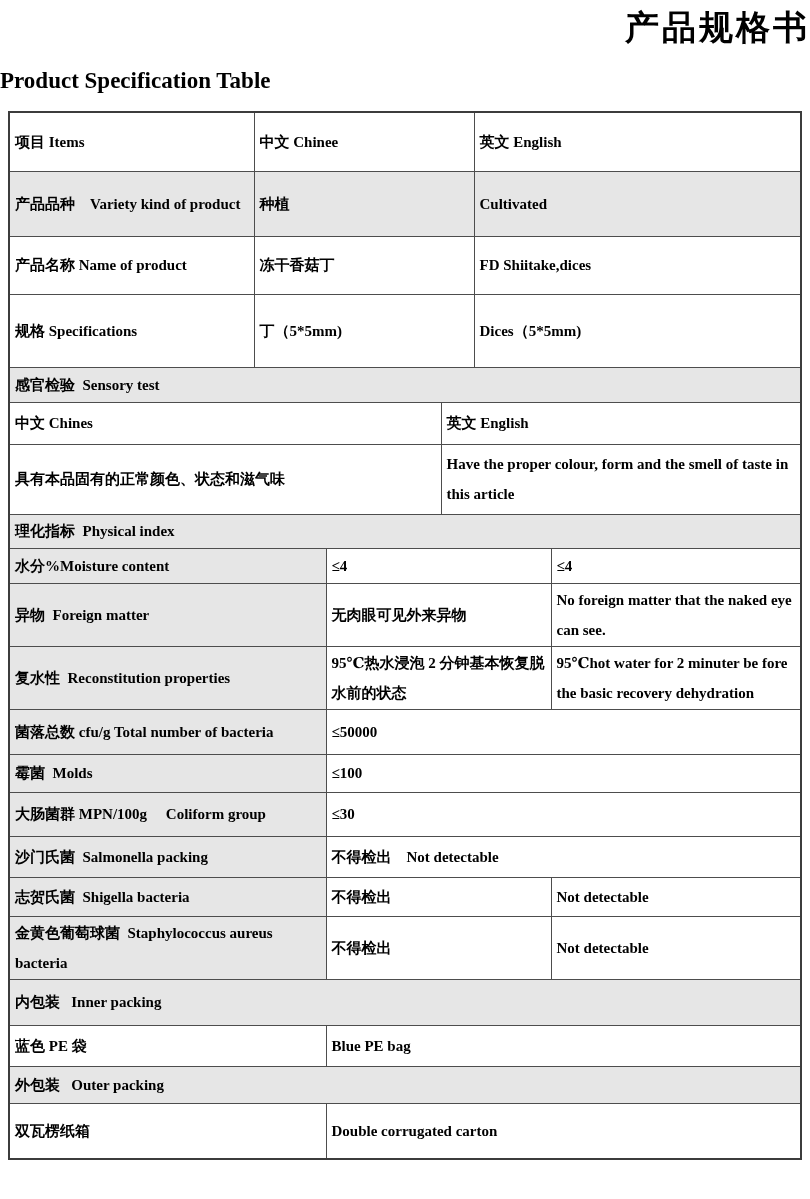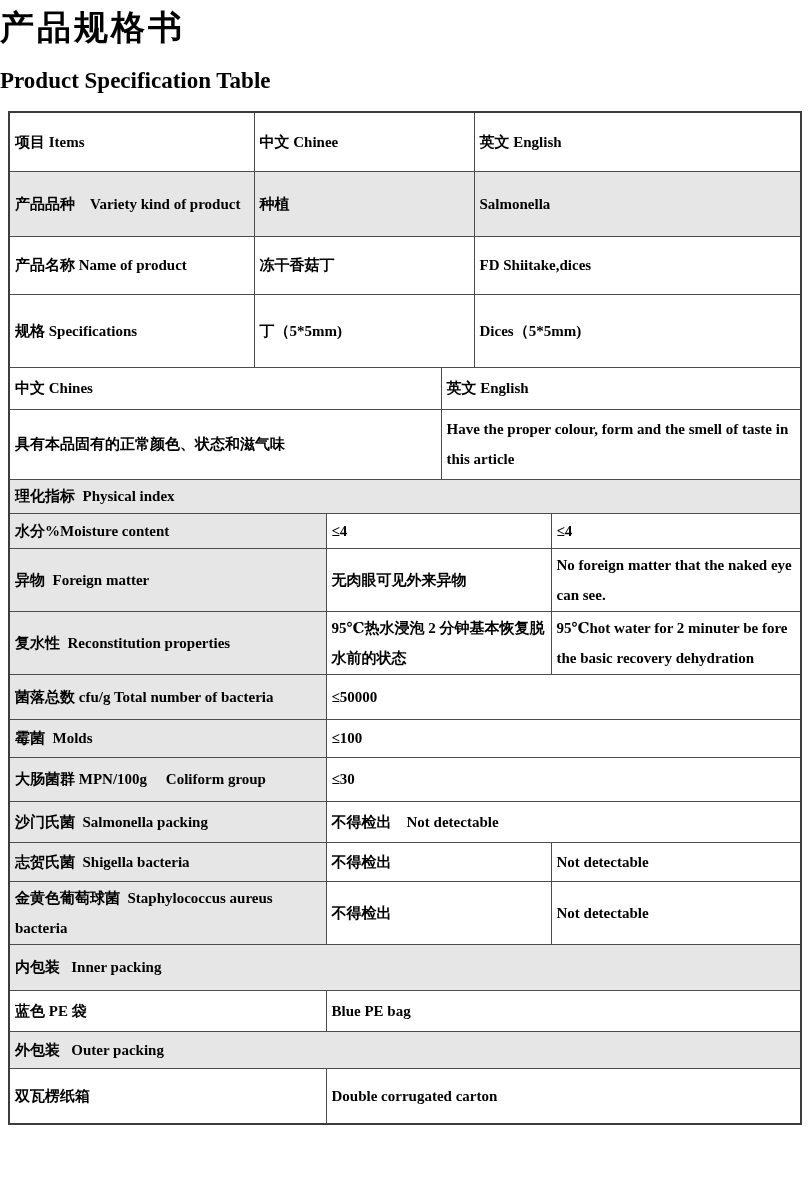--- a/index.html
+++ b/index.html
@@ -9,21 +9,21 @@
     --background:#ffffff;
   }
   html,body{margin:0;padding:0;}
   body{
     width:810px;height:1199px;
     background:var(--background);
     color:var(--text);
     font-family:"Liberation Serif","DejaVu Serif",serif;
   }
   .doc-title{
-    font-size:34px;font-weight:bold;text-align:left;
+    font-size:34px;font-weight:bold;text-align:right;
     margin:6px 0 0;line-height:44px;letter-spacing:3px;
   }
   .doc-subtitle{
     font-size:23px;font-weight:bold;text-align:left;
     margin:14px 0 0;line-height:34px;
   }
   table.spec{
     margin:13px 4px 0 8px;
     width:792px;
     border-collapse:collapse;
@@ -61,31 +61,34 @@
   </colgroup>
   <tbody>
     <tr style="height:59px">
       <td>项目 Items</td>
       <td colspan="3">中文 Chinee</td>
       <td colspan="2">英文 English</td>
     </tr>
     <tr style="height:65px">
       <td class="shaded">产品品种    Variety kind of product</td>
       <td class="shaded" colspan="3">种植</td>
-      <td class="shaded" colspan="2">Salmonella</td>
+      <td class="shaded" colspan="2">Cultivated</td>
     </tr>
     <tr style="height:58px">
       <td>产品名称 Name of product</td>
       <td colspan="3">冻干香菇丁</td>
       <td colspan="2">FD Shiitake,dices</td>
     </tr>
     <tr style="height:73px">
       <td>规格 Specifications</td>
       <td colspan="3">丁（5*5mm)</td>
       <td colspan="2">Dices（5*5mm)</td>
+    </tr>
+    <tr class="section" style="height:35px">
+      <td colspan="6">感官检验  Sensory test</td>
     </tr>
     <tr style="height:42px">
       <td colspan="3">中文 Chines</td>
       <td colspan="3">英文 English</td>
     </tr>
     <tr style="height:70px">
       <td colspan="3">具有本品固有的正常颜色、状态和滋气味</td>
       <td colspan="3">Have the proper colour, form and the smell of taste in this article</td>
     </tr>
     <tr class="section" style="height:34px">

